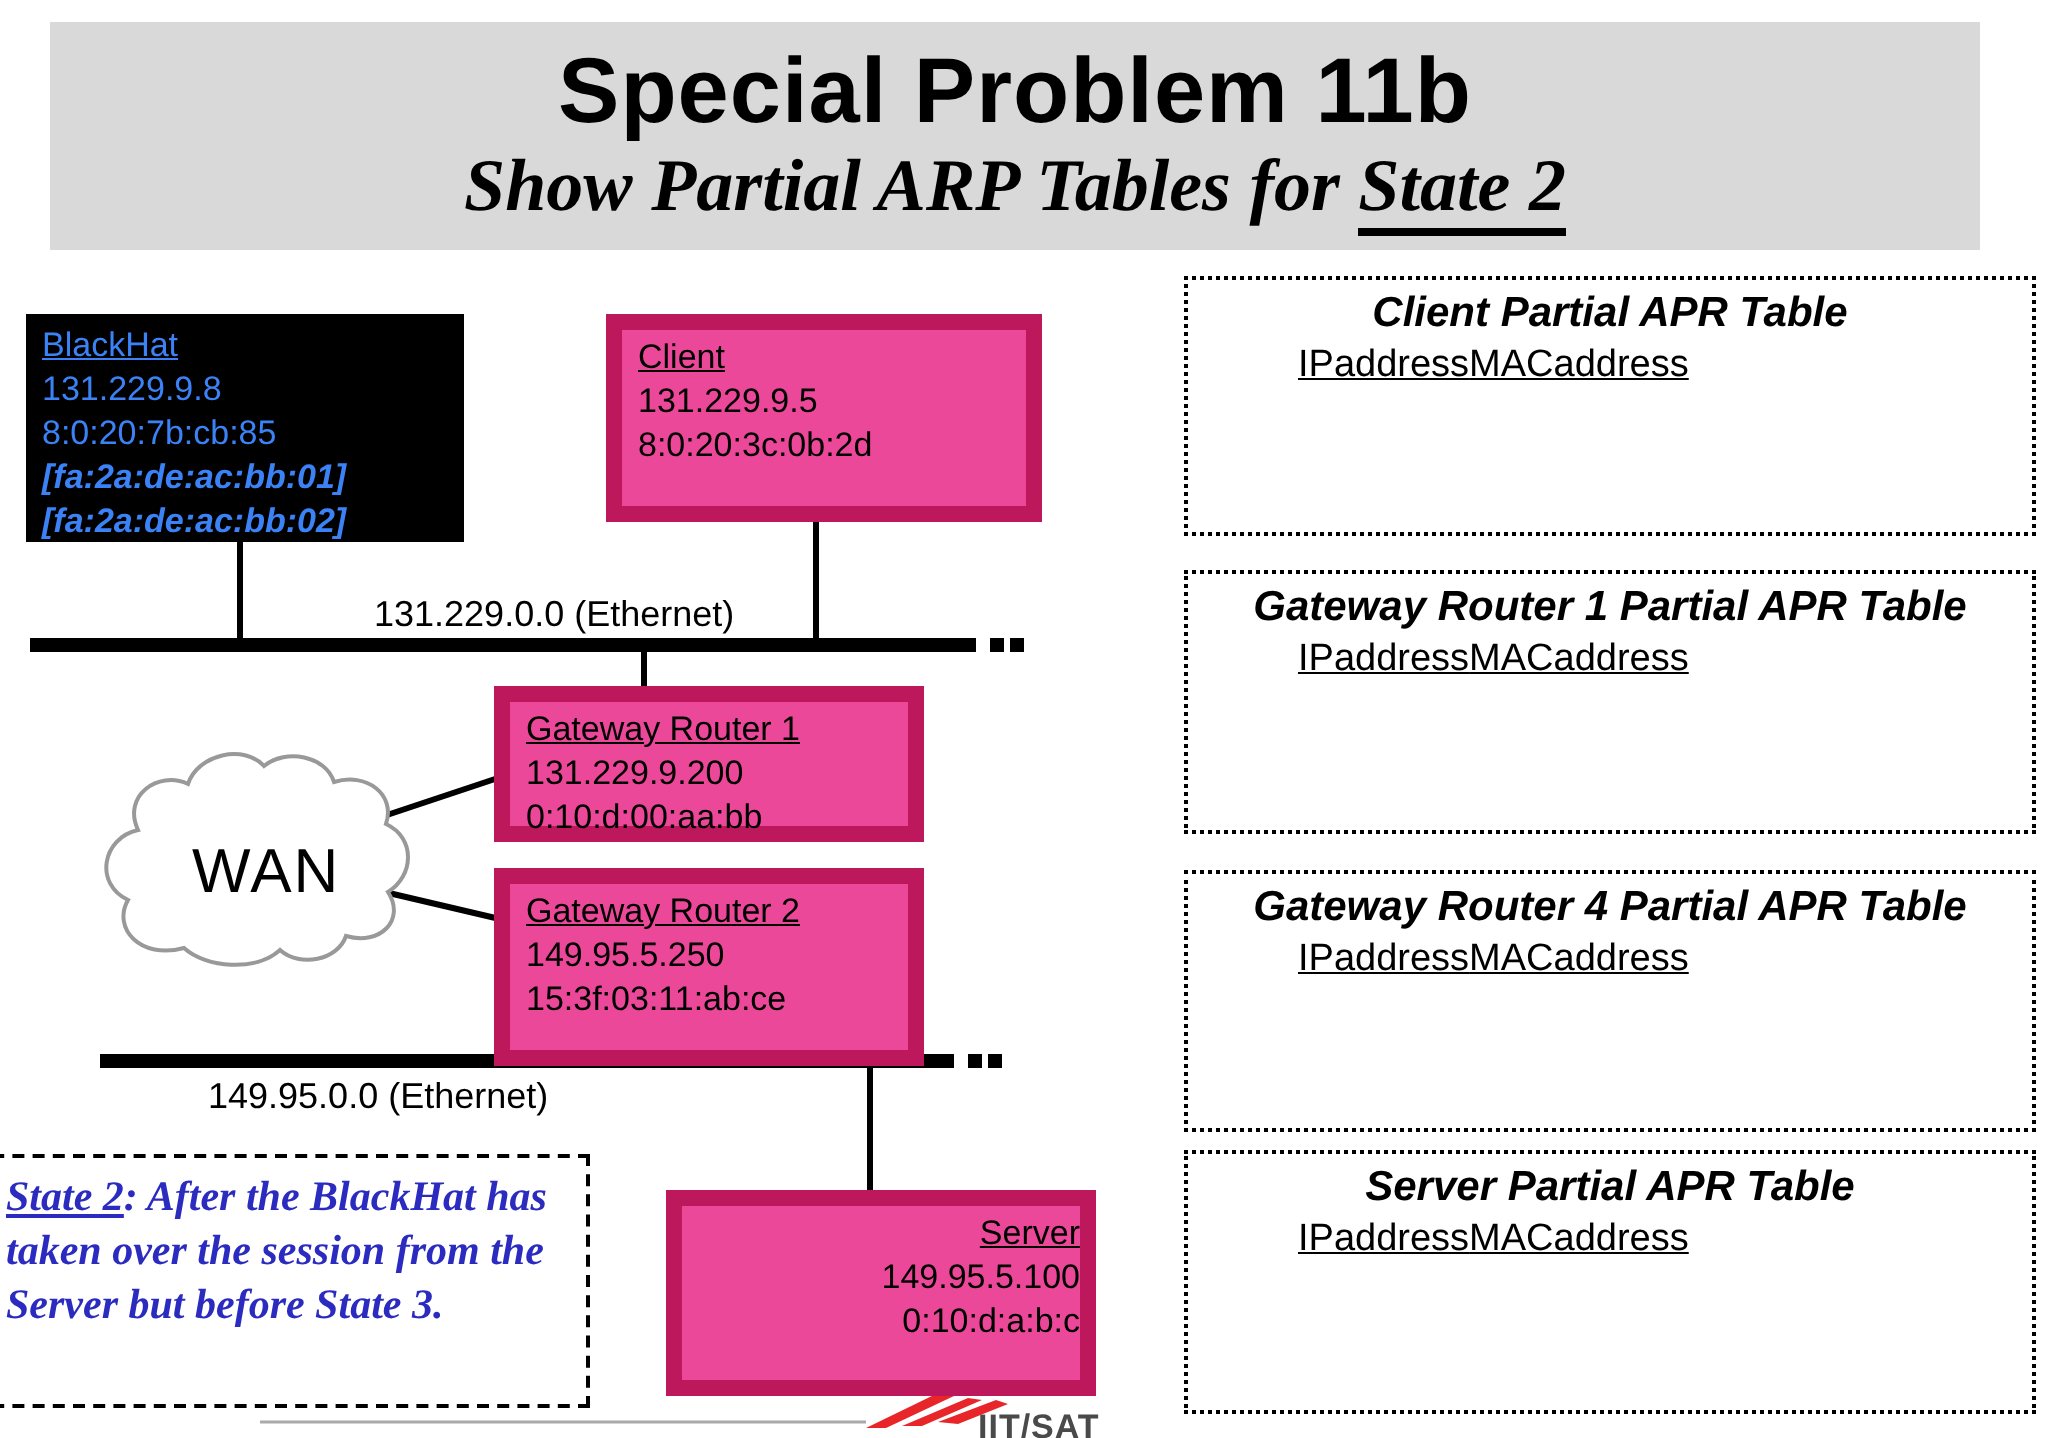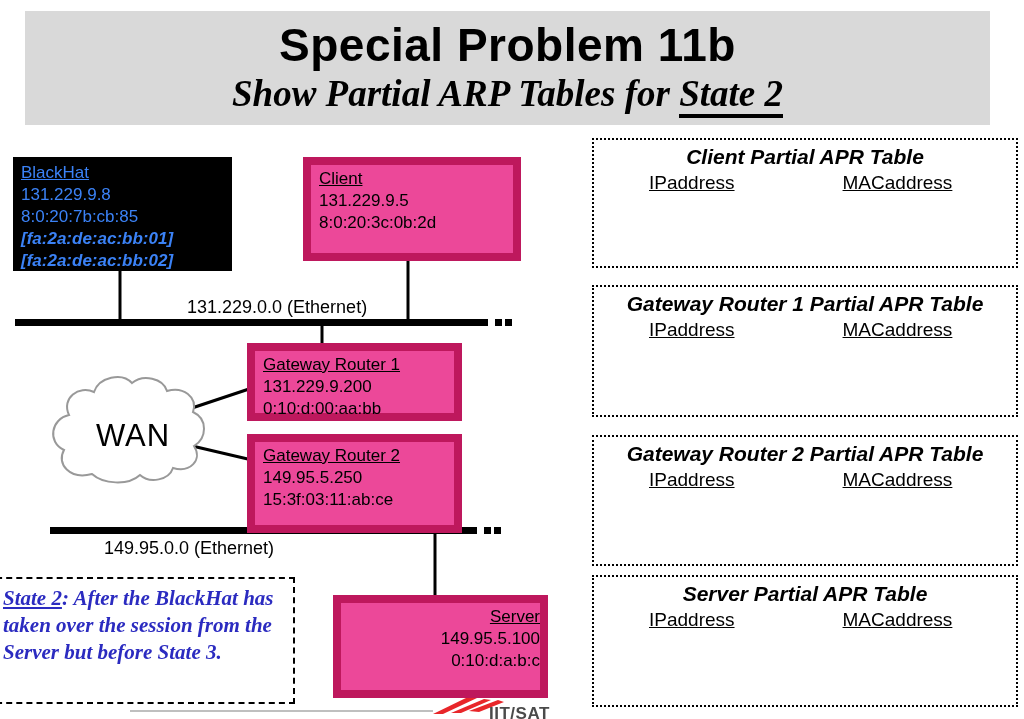--- a/index.html
+++ b/index.html
@@ -42,21 +42,21 @@
 
   
   .arp-table{position:absolute;left:592px;width:426px;border:2px dotted #000;background:#fff;}
   .arp-t1{top:138px;height:130px;}
   .arp-t2{top:285px;height:132px;}
   .arp-t3{top:435px;height:131px;}
   .arp-t4{top:575px;height:132px;}
   .arp-title{text-align:center;font-weight:bold;font-style:italic;font-size:21px;margin-top:5px;}
   .arp-headers{display:flex;margin-top:3px;font-size:19px;}
   .arp-headers .c1{margin-left:55px;text-decoration:underline;}
-  .arp-headers .c2{margin-left:108px;text-decoration:underline;}
+  .arp-headers .c2{text-decoration:underline;}
 
   
   .logo-text{position:absolute;left:489px;top:704px;font-size:17px;font-weight:bold;
              letter-spacing:0.5px;color:var(--logo-text);}
 </style>
 </head>
 <body>
 
 <div id="page">
 
@@ -149,21 +149,21 @@
 
   <div class="arp-table arp-t2">
     <div class="arp-title">Gateway Router 1 Partial APR Table</div>
     <div class="arp-headers">
       <span class="c1">IPaddress</span>
       <span class="c2">MACaddress</span>
     </div>
   </div>
 
   <div class="arp-table arp-t3">
-    <div class="arp-title">Gateway Router 2 Partial APR Table</div>
+    <div class="arp-title">Gateway Router 4 Partial APR Table</div>
     <div class="arp-headers">
       <span class="c1">IPaddress</span>
       <span class="c2">MACaddress</span>
     </div>
   </div>
 
   <div class="arp-table arp-t4">
     <div class="arp-title">Server Partial APR Table</div>
     <div class="arp-headers">
       <span class="c1">IPaddress</span>

